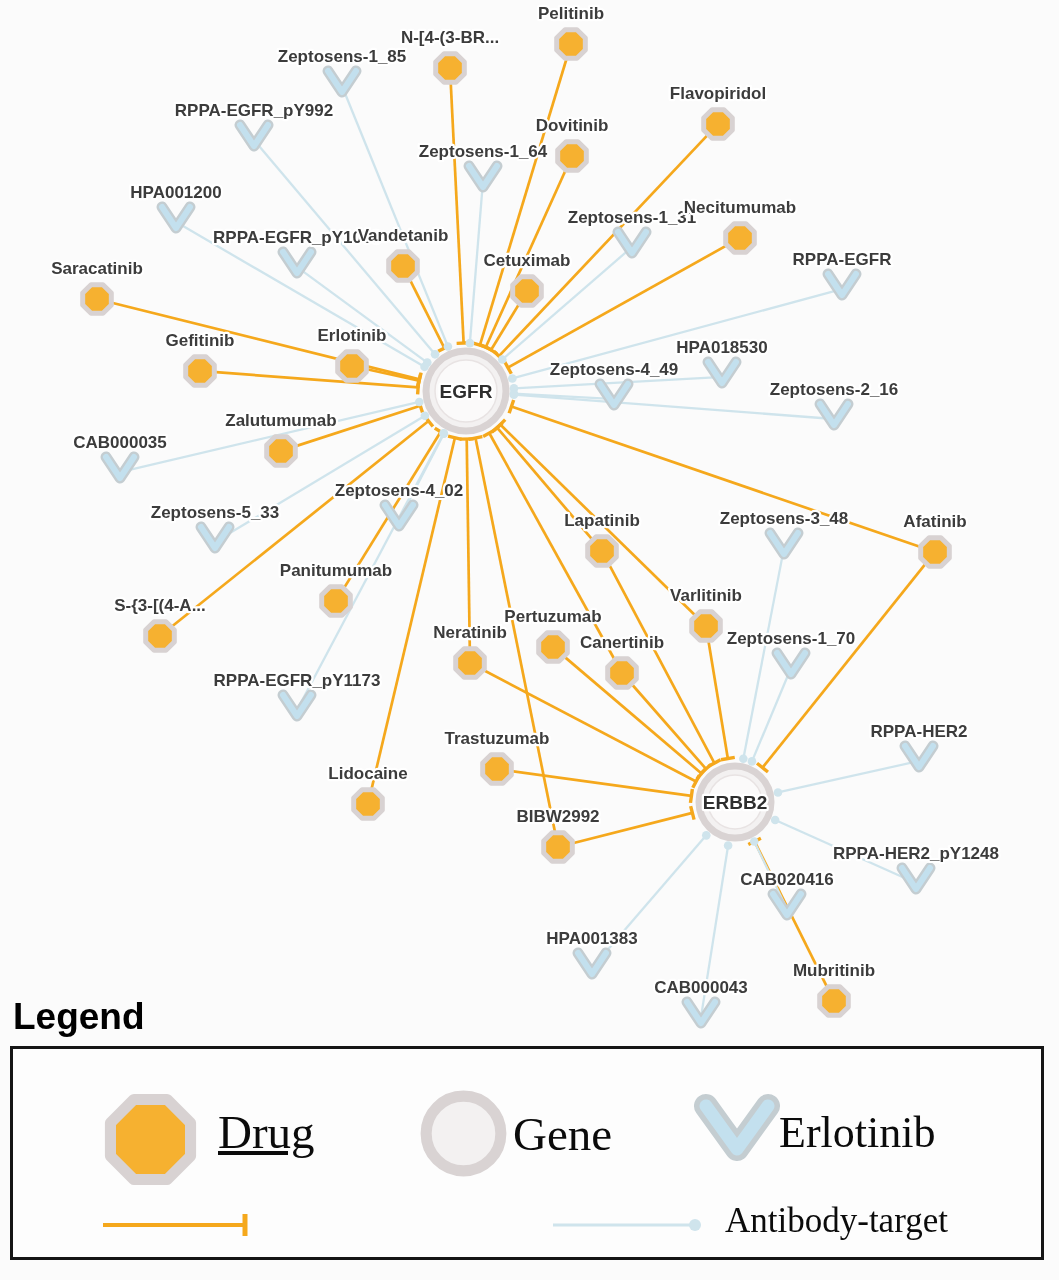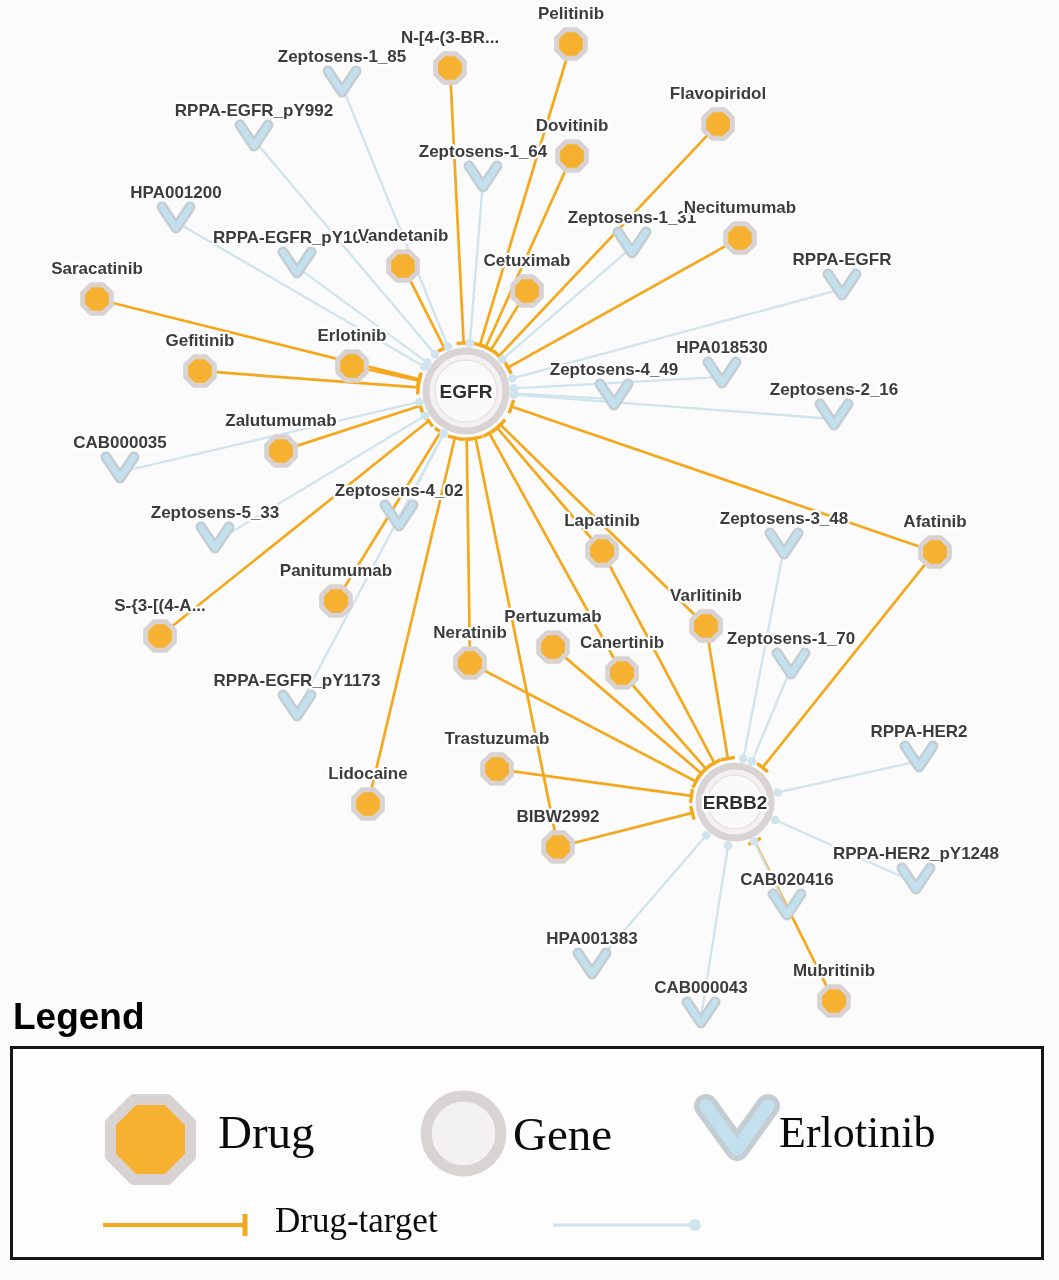--- a/index.html
+++ b/index.html
@@ -14,21 +14,21 @@
                 font-family:Liberation Sans, sans-serif;font-size:37px;font-weight:bold;color:#000;}
   #legend-box{position:absolute;left:10px;top:1046px;width:1028px;height:208px;
               border:3.5px solid #151515;background:#fdfdfd;}
   .leg-shape{position:absolute;}
   #leg-drug-svg{left:75px;top:28px;}
   #leg-gene-svg{left:398px;top:32px;}
   #leg-ab-svg{left:664px;top:36px;}
   #leg-dt-svg{left:85px;top:162px;}
   #leg-at-svg{left:535px;top:162px;}
   .leg-item-label{position:absolute;font-family:"Liberation Serif","DejaVu Serif",serif;color:#0b0b0b;white-space:nowrap;}
-  #leg-drug-label{left:205px;top:56px;font-size:47px;}
+  #leg-drug-label{left:205px;top:56px;font-size:47px;text-decoration:underline;}
   #leg-gene-label{left:500px;top:58px;font-size:47px;}
   #leg-ab-label{left:766px;top:58px;font-size:44px;}
   #leg-dt-label{left:262px;top:152px;font-size:35px;}
   #leg-at-label{left:712px;top:152px;font-size:35px;}
 </style>
 </head>
 <body>
 
 <svg id="network" width="1059" height="1280" viewBox="0 0 1059 1280">
     <g>
@@ -366,19 +366,19 @@
   <svg id="leg-ab-svg" class="leg-shape" width="120" height="96" viewBox="-60 -48 120 96">
       <path d="M -31 -27 L 0 16 L 31 -27" fill="none" stroke="#c4cdd1" stroke-width="24" stroke-linecap="round" stroke-linejoin="round"></path>
       <path d="M -31 -27 L 0 16 L 31 -27" fill="none" stroke="#c3e0ee" stroke-width="13" stroke-linecap="round" stroke-linejoin="round"></path>
     </svg>
   <span id="leg-ab-label" class="leg-item-label">Erlotinib</span>
 
   <svg id="leg-dt-svg" class="leg-shape" width="170" height="28" viewBox="0 0 170 28">
       <line x1="5" y1="14" x2="147" y2="14" stroke="#f5a81c" stroke-width="4"></line>
       <line x1="147" y1="3" x2="147" y2="25" stroke="#f5a81c" stroke-width="5"></line>
     </svg>
-  <span id="leg-dt-label" class="leg-item-label">Drug-target</span>
 
   <svg id="leg-at-svg" class="leg-shape" width="170" height="28" viewBox="0 0 170 28">
       <line x1="5" y1="14" x2="147" y2="14" stroke="#cfe4ec" stroke-width="3"></line>
       <circle cx="147" cy="14" r="6" fill="#cfe4ec"></circle>
     </svg>
+  <span id="leg-at-label" class="leg-item-label">Antibody-target</span>
 </div>
 
 </body></html>

